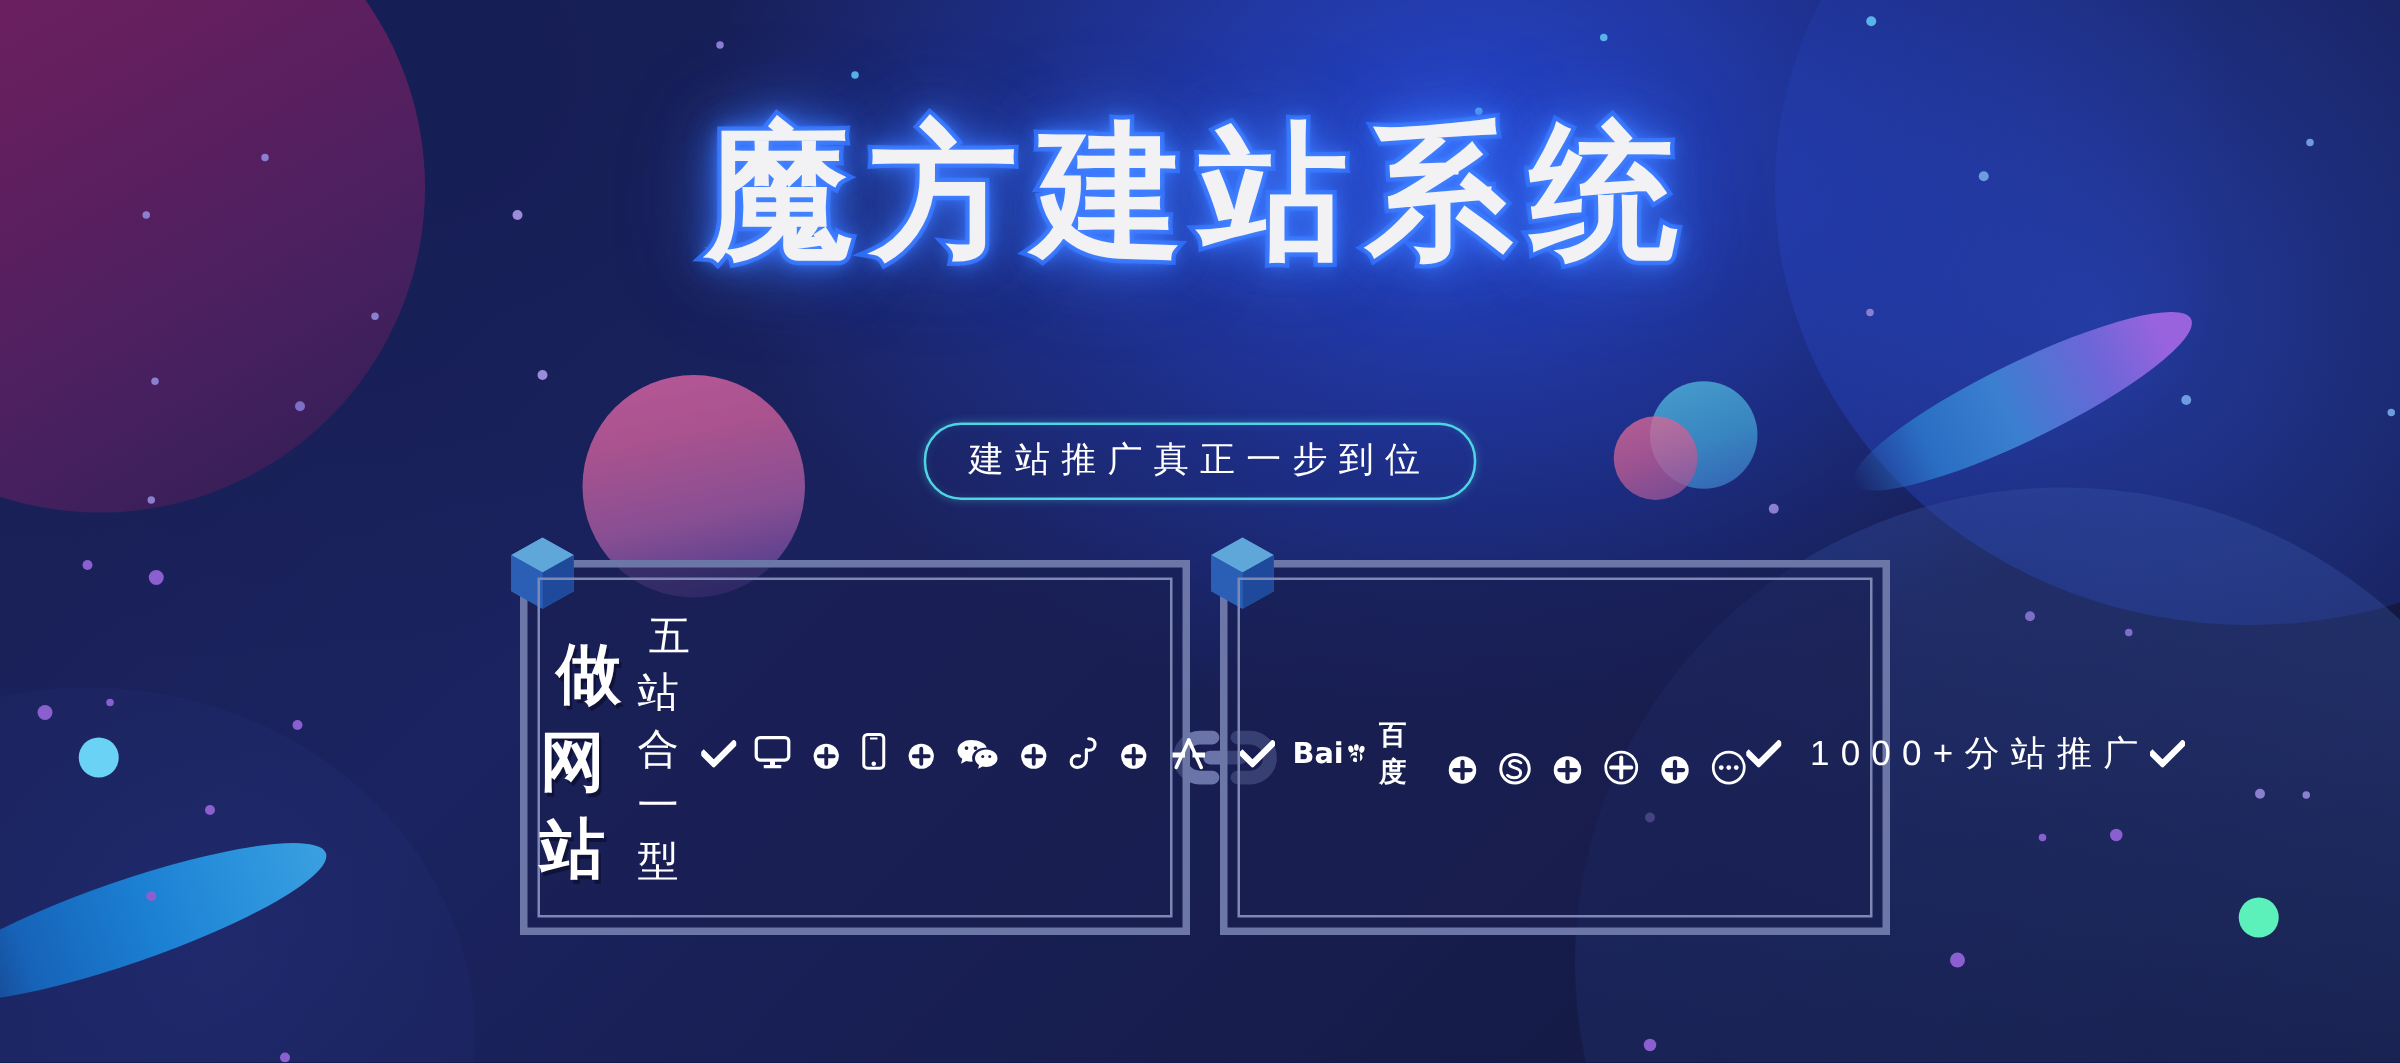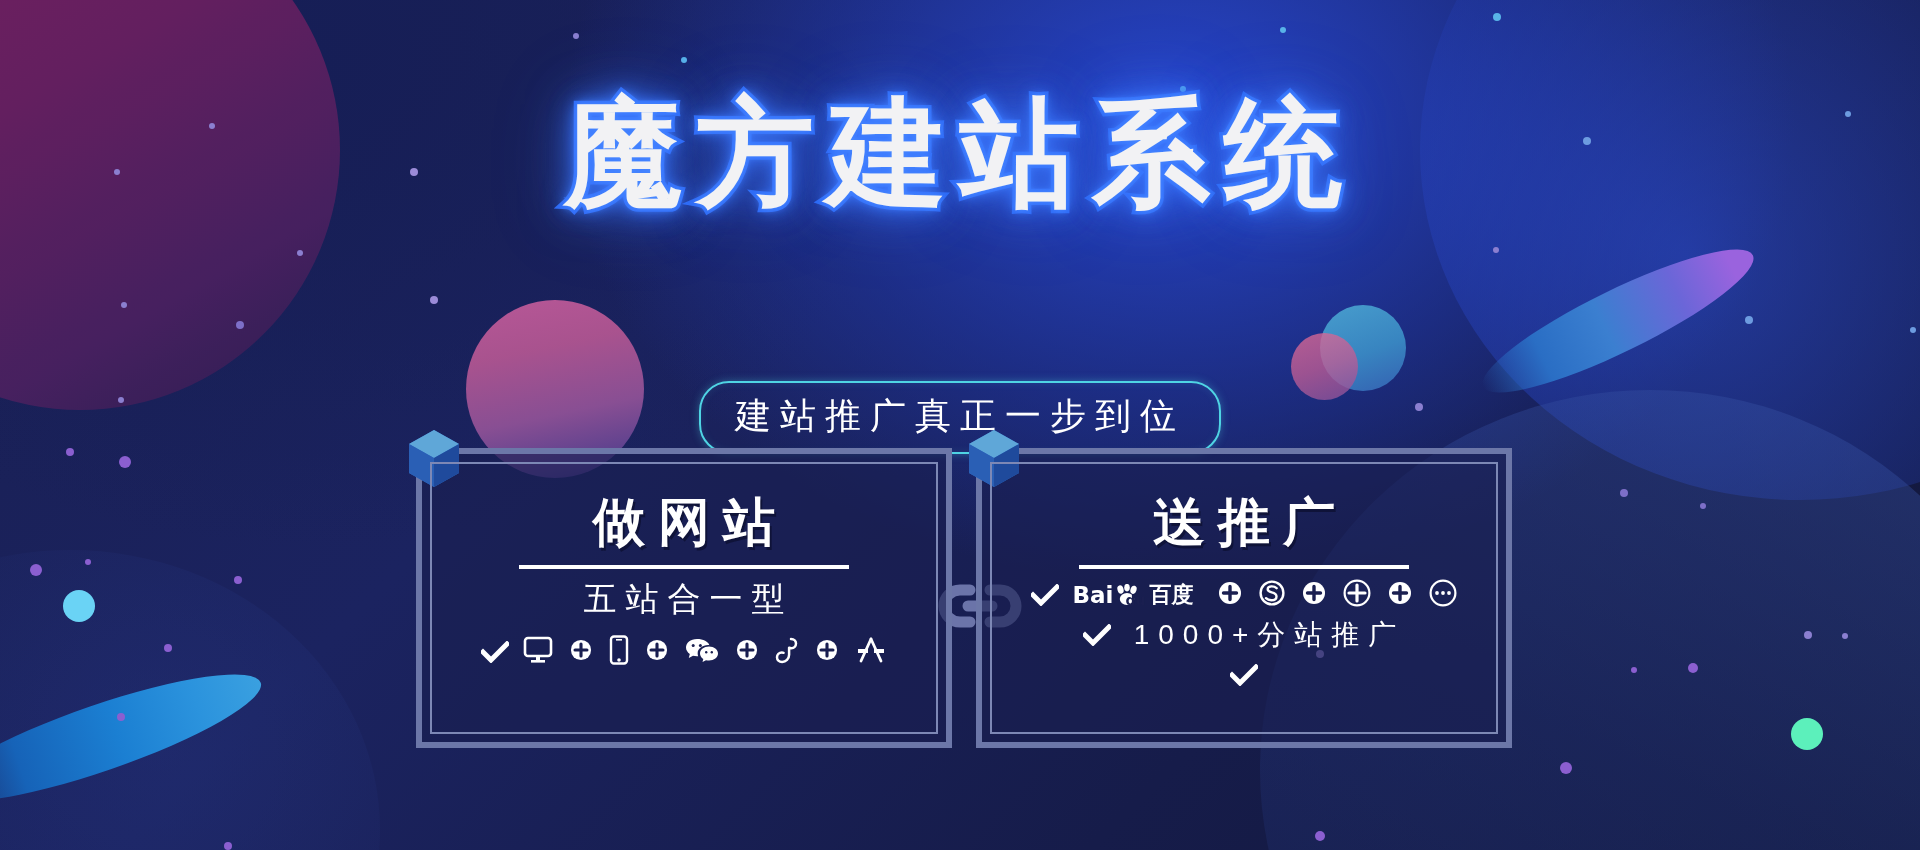--- a/index.html
+++ b/index.html
@@ -81,58 +81,57 @@
       0 0 80px rgba(59,119,255,.42);
     font-family:"DejaVu Sans","Liberation Sans",sans-serif;
   }
   .hero-sub-wrap{position:absolute;left:0;right:0;top:338px;text-align:center;}
   .hero-sub{
     display:inline-block;
     padding:9px 34px 11px;
     border:2px solid #4fd4e4;
     border-radius:30px;
     color:#ffffff;
-    font-size:36px;letter-spacing:9px;
+    font-size:28px;letter-spacing:9px;
     box-shadow:0 0 8px rgba(79,212,228,.35), inset 0 0 8px rgba(79,212,228,.12);
-    margin-top:43px;
   }
 
   
   .panels{position:absolute;left:0;right:0;top:448px;display:flex;justify-content:center;align-items:flex-start;gap:0;}
   .panel-wrap{position:relative;width:560px;}
   .panel{
     position:relative;
     width:536px;height:300px;
     margin-left:16px;
     border:6px solid #6c77a8;
     background:rgba(26,31,80,.62);
     box-sizing:border-box;
   }
   .panel-inner{
     position:absolute;inset:8px;
     border:2px solid #7d88b5;
     box-sizing:border-box;
     padding-top:10px;
-    display:flex;flex-direction:column;align-items:center;
+    display:flex;flex-direction:row;align-items:center;
   }
   .cube{position:absolute;left:-16px;top:-26px;width:56px;height:62px;}
 
   .panel-title{
     color:#ffffff;font-size:52px;font-weight:700;letter-spacing:13px;
     margin:14px 0 0 0;text-indent:13px;
     text-shadow:2px 3px 0 rgba(8,10,35,.55);
     font-family:"DejaVu Sans","Liberation Sans",sans-serif;
   }
   .title-rule{width:330px;height:4px;background:#ffffff;margin:7px 0 6px;}
   .panel-sub{color:#ffffff;font-size:33px;letter-spacing:9px;text-indent:9px;margin:2px 0 10px;}
 
   .feat{display:flex;align-items:center;gap:14px;margin:1px 0;height:38px;}
   .tick{width:28px;height:22px;flex:none;}
   .feat-text{color:#ffffff;font-size:28px;letter-spacing:9px;text-indent:9px;white-space:nowrap;}
-  .icon-row{display:flex;align-items:center;gap:17px;}
+  .icon-row{display:flex;align-items:flex-end;gap:17px;}
   .ico{flex:none;display:block;}
 
   
   .link-icon{position:absolute;left:936px;top:578px;width:88px;height:56px;}
 
   .badge-baidu{display:flex;align-items:center;gap:2px;}
   .baidu-txt{color:#ffffff;font-size:23px;font-weight:700;letter-spacing:0;font-family:"DejaVu Sans","Liberation Sans",sans-serif;}
   .baidu-cn{color:#ffffff;font-size:22px;font-weight:700;letter-spacing:0;}
 </style>
 </head>
@@ -305,21 +304,20 @@
       <div class="panel">
         <div class="cube">
           <svg viewBox="0 0 56 62" width="56" height="62" aria-hidden="true">
             <polygon points="28,2 53,16 53,45 28,59 3,45 3,16" fill="#2f6fc8"></polygon>
             <polygon points="28,2 53,16 28,30 3,16" fill="#5fa7d8"></polygon>
             <polygon points="3,16 28,30 28,59 3,45" fill="#2a5fb5"></polygon>
             <polygon points="53,16 53,45 28,59 28,30" fill="#1f4a9c"></polygon>
           </svg>
         </div>
         <div class="panel-inner">
-          <div class="panel-title">送推广</div>
           <div class="title-rule"></div>
 
           <div class="feat">
             <span class="tick">
               <svg viewBox="0 0 28 22" width="28" height="22" aria-hidden="true">
                   <path d="M2 11 L10 19 L26 3" fill="none" stroke="#fff" stroke-width="5" stroke-linecap="square"></path>
                 </svg>
             </span>
             <span class="icon-row">
               <span class="badge-baidu">

